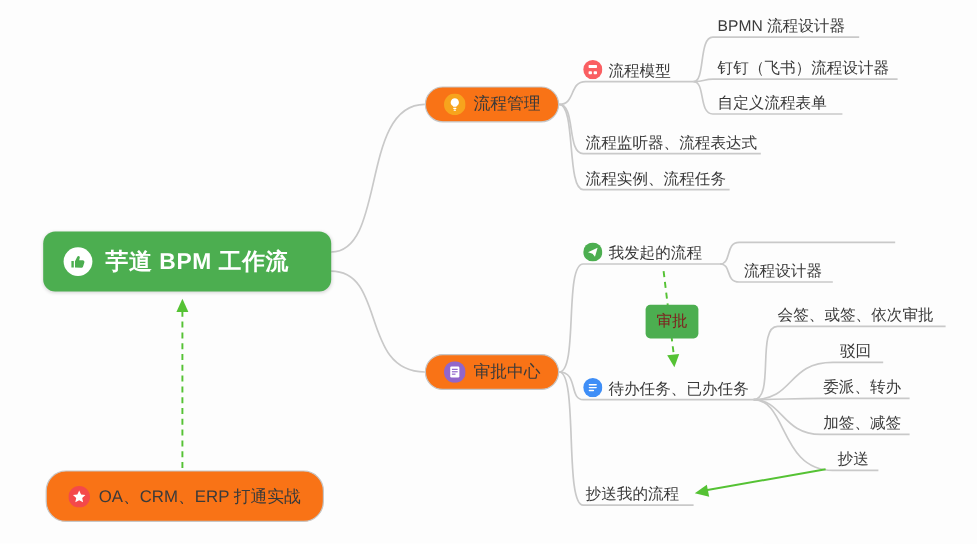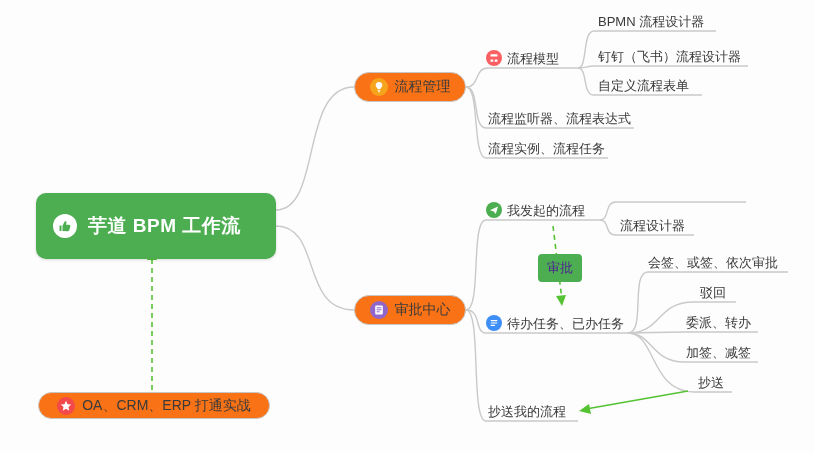--- a/index.html
+++ b/index.html
@@ -10,33 +10,33 @@
   }
   *{box-sizing:border-box;margin:0;padding:0;}
   body{font-family:"Liberation Sans","DejaVu Sans",sans-serif;background:#fff;}
   .canvas{position:relative;width:814px;height:453px;background:var(--bg);overflow:hidden;}
   .wires{position:absolute;left:0;top:0;width:814px;height:453px;}
   .connector{fill:none;stroke:var(--connector);stroke-width:1.4px;}
   .rel-dash{fill:none;stroke:var(--arrow-green);stroke-width:1.6px;stroke-dasharray:5 4;}
   .rel-solid{fill:none;stroke:var(--arrow-green);stroke-width:1.6px;}
   .arrowhead{fill:var(--arrow-green);stroke:none;}
   .node{position:absolute;display:flex;align-items:center;}
-  .root-node{left:36px;top:193px;width:240px;height:66px;background:var(--root-green);
+  .root-node{left:36px;top:193px;width:240px;height:50px;background:var(--root-green);
     border-radius:10px;padding-left:16px;gap:10px;box-shadow:0 1px 3px rgba(0,0,0,.15);}
   .root-label{color:#fff;font-size:19px;font-weight:bold;letter-spacing:.5px;}
   .box{background:#f97316;border:1px solid var(--box-border);border-radius:15px;
     justify-content:center;gap:7px;}
   .box-label{font-size:14px;color:var(--text);}
   .pm-box{left:354px;top:72px;width:112px;height:30px;}
   .ac-box{left:354px;top:295px;width:112px;height:30px;}
-  .oa-box{left:38px;top:392px;width:232px;height:27px;border-radius:17px;}
+  .oa-box{left:38px;top:392px;width:232px;height:43px;border-radius:17px;}
   .topic{position:absolute;display:flex;align-items:flex-start;gap:5px;height:17px;}
   .topic-label{font-size:13px;color:var(--text);white-space:nowrap;}
   .icon{display:inline-flex;line-height:0;}
-  .badge{position:absolute;left:538px;top:254px;background:var(--badge-green);color:#4c1d95;
+  .badge{position:absolute;left:538px;top:254px;background:var(--badge-green);color:#7f1d1d;
     font-size:13px;padding:5px 9px;border-radius:4px;}
   .fill-white{fill:#fff;} .fill-orange{fill:var(--orange);} .fill-purple{fill:var(--purple);}
   .fill-pink{fill:var(--pink);} .fill-green{fill:var(--icon-green);} .fill-blue{fill:var(--blue);}
   .fill-red{fill:var(--red);} .fill-root{fill:var(--root-green);}
 </style>
 </head>
 <body>
 
 <div class="canvas">
 

